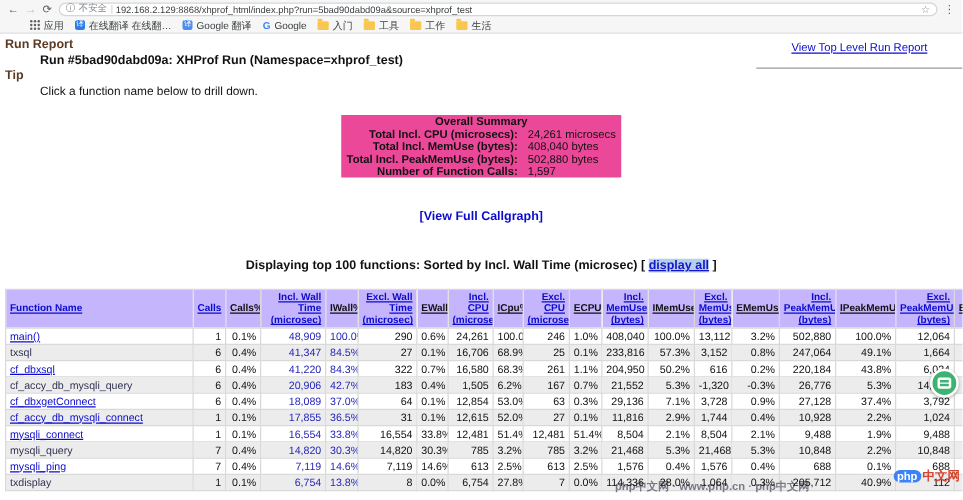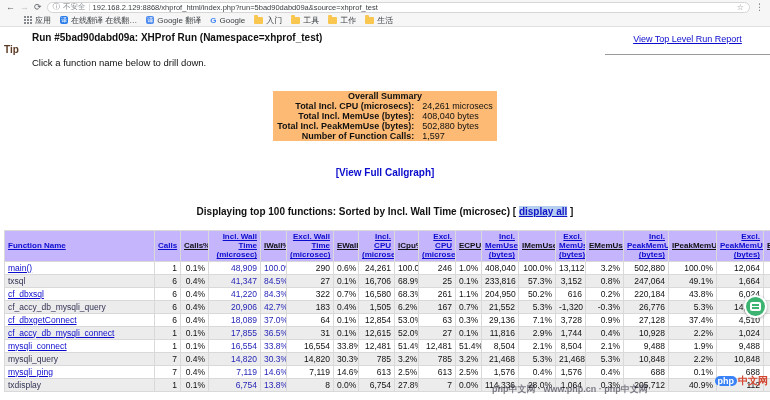--- a/index.html
+++ b/index.html
@@ -38,21 +38,21 @@
   .page { position:relative; padding:3px 4px 0 4px; }
   .top-link-wrap { position:absolute; top:1px; right:0; width:165px; text-align:center;
     border-bottom:1px solid #9a9a9a; padding-bottom:8px; }
   .top-link { color:#0b0bcd; font-size:9px; text-decoration:underline; cursor:pointer; }
 
   .report-label { font-size:10px; font-weight:bold; color:#5c3a21; }
   .run-title { font-size:10px; font-weight:bold; margin:2px 0 1px 28px; }
   .tip-label { font-size:10px; font-weight:bold; color:#5c3a21; }
   .tip-text { font-size:9.5px; margin:2px 0 0 28px; }
 
-  table.summary { border-collapse:collapse; margin:23px auto 0 auto; background:#fdba74; }
+  table.summary { border-collapse:collapse; margin:13px auto 0 auto; background:#ec4899; }
   table.summary th, table.summary td { font-size:9px; padding:0px 4px; }
   table.summary th { text-align:right; font-weight:bold; }
   table.summary td { text-align:left; }
   .sum-title { text-align:center !important; }
 
   .callgraph { text-align:center; margin-top:21px; }
   .callgraph a { color:#0b0bcd; font-weight:bold; font-size:10px; cursor:pointer; text-decoration:none; }
 
   .caption { text-align:center; margin-top:26px; font-size:10px; font-weight:bold; }
   .display-all { color:#1515c8; background:#b5d0ee; text-decoration:underline; cursor:pointer; }
@@ -155,20 +155,21 @@
         <span class="folder"></span>
         <span>生活</span>
       </span>
     </span>
 </div>
 
 <div class="page">
   <div class="top-link-wrap">
     <a class="top-link">View Top Level Run Report</a>
   </div>
+  <div class="report-label">Run Report</div>
   <div class="run-title">Run #5bad90dabd09a: XHProf Run (Namespace=xhprof_test)</div>
   <div class="tip-label">Tip</div>
   <div class="tip-text">Click a function name below to drill down.</div>
 
   <table class="summary">
     <thead>
       <tr>
           <th colspan="2" class="sum-title">Overall Summary</th>
         </tr>
     </thead>
@@ -342,21 +343,21 @@
           <td>12,854</td>
           <td>53.0%</td>
           <td>63</td>
           <td>0.3%</td>
           <td>29,136</td>
           <td>7.1%</td>
           <td>3,728</td>
           <td>0.9%</td>
           <td>27,128</td>
           <td>37.4%</td>
-          <td>4,510</td>
+          <td>3,792</td>
           <td>0.8%</td>
         </tr>
         <tr class="odd">
           <td class="fn-cell"><a class="fn u">cf_accy_db_mysqli_connect</a></td>
           <td>1</td>
           <td>0.1%</td>
           <td class="sortv">17,855</td>
           <td class="sortv">36.5%</td>
           <td>31</td>
           <td>0.1%</td>

